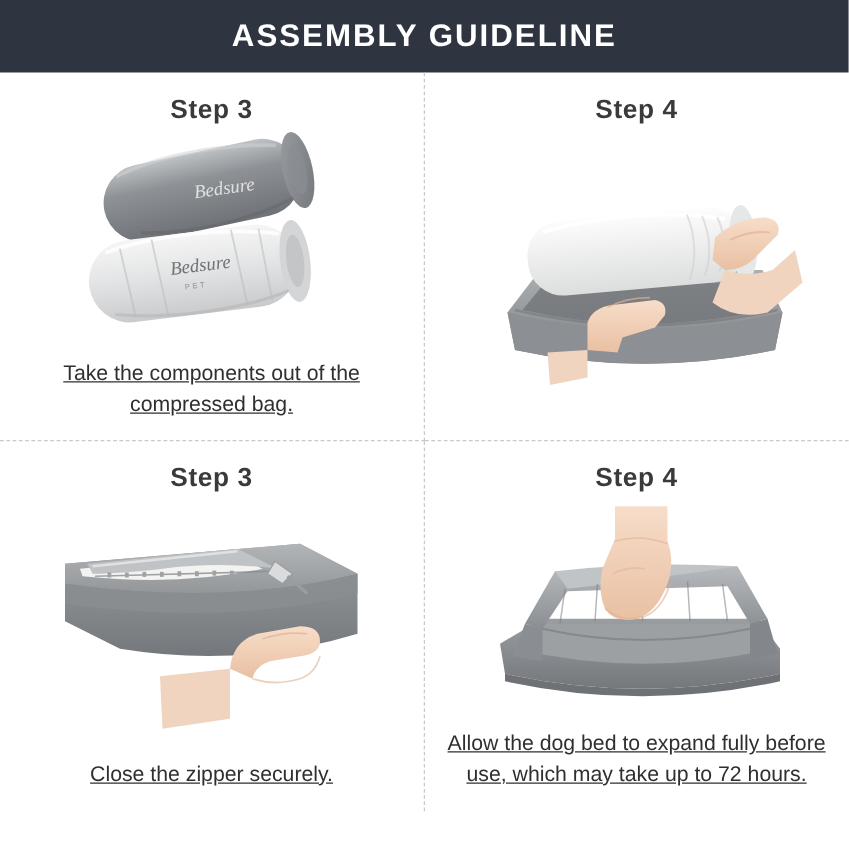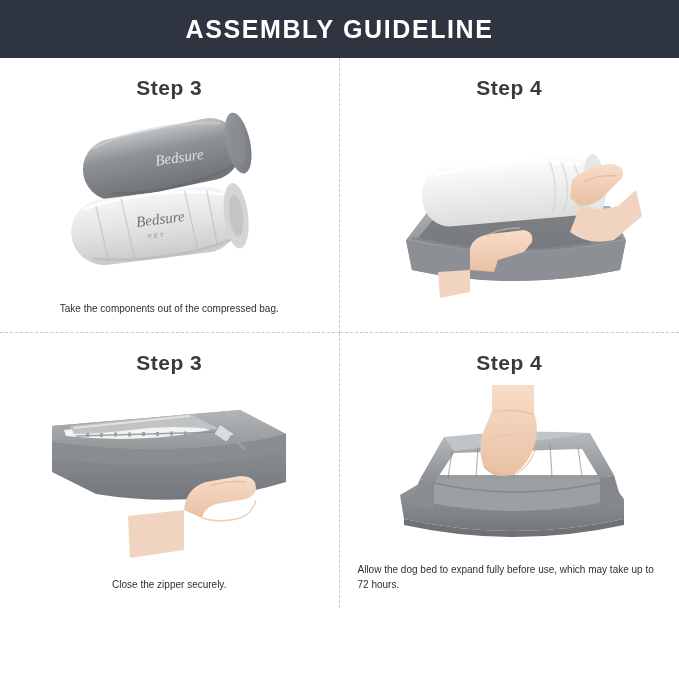--- a/index.html
+++ b/index.html
@@ -65,26 +65,27 @@
   }
   .art {
     flex: 1 1 auto;
     width: 100%;
     display: flex;
     align-items: center;
     justify-content: center;
     position: relative;
   }
   .caption {
-    font-size: 10px;
+    font-size: 17px;
     line-height: 1.45;
     color: #2f2f2f;
-    text-align: left;
+    text-align: center;
     max-width: 290px;
     margin-bottom: 6px;
+    text-decoration: underline;
   }
   .caption.wide { max-width: 305px; }
 
   
   svg { display: block; }
 </style>
 </head>
 <body>
 
 <div class="page">

